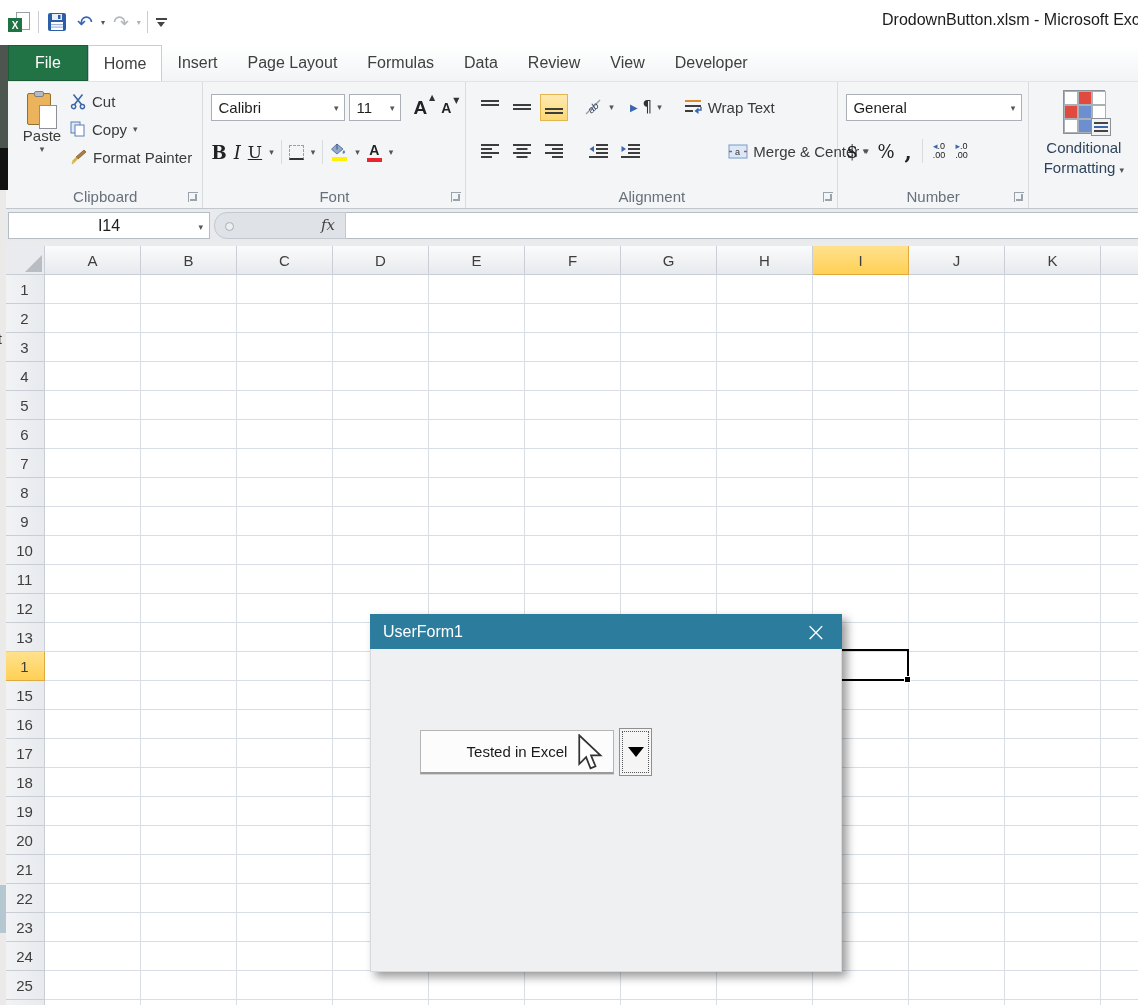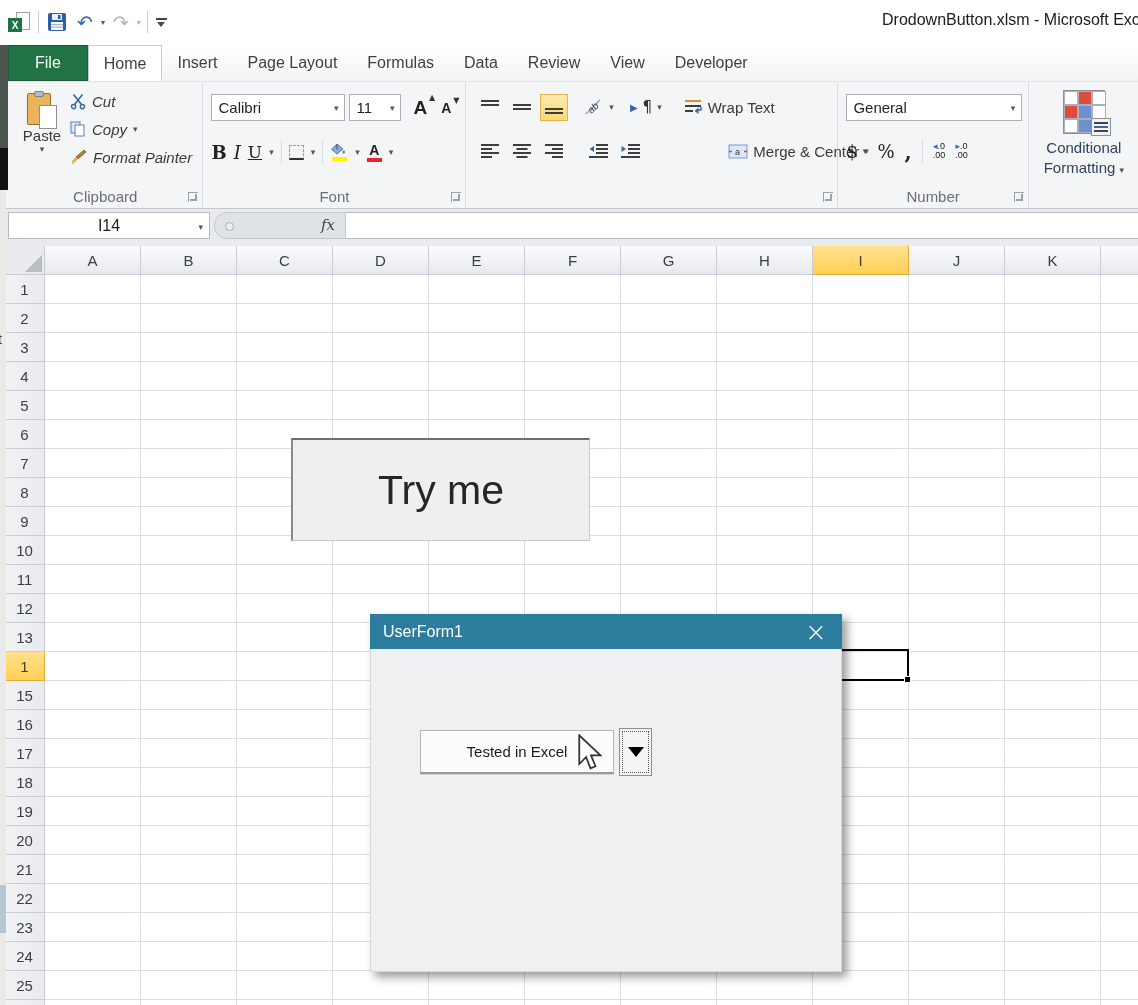--- a/index.html
+++ b/index.html
@@ -44,21 +44,21 @@
   .rlabel { font-size:15px; color:#3b3b3b; white-space:nowrap; }
   .ddv { font-size:9px; color:#555; font-family:"DejaVu Sans",sans-serif; }
 
   
   #g-clipboard { width:197px; }
   #paste-btn { position:absolute; left:10px; top:7px; width:48px; height:92px; display:flex; flex-direction:column; align-items:center; }
   .clipboard-ic { position:relative; width:30px; height:36px; margin-top:2px; }
   .clipboard-ic .board { position:absolute; left:0; top:2px; width:24px; height:32px; background:#EBB35C; border:1px solid #8f6f33; border-radius:2px; }
   .clipboard-ic .clip { position:absolute; left:7px; top:0; width:10px; height:6px; background:#b8bcc2; border:1px solid #7d8186; border-radius:2px; }
   .clipboard-ic .page { position:absolute; right:0; bottom:-2px; width:18px; height:24px; background:#fff; border:1px solid #8b9099; }
-  .clip-items { position:absolute; left:62px; top:8px; display:flex; flex-direction:column; gap:6px;font-style:italic; }
+  .clip-items { position:absolute; left:62px; top:8px; display:flex; flex-direction:column; gap:6px; }
   .clip-item { display:flex; align-items:center; gap:6px; height:22px; }
 
   
   #g-font { width:265px; }
   .selbox { background:#fff; border:1px solid #abb0b8; height:27px; display:flex; align-items:center; padding:0 6px; font-size:15px; color:#1f1f1f; }
   .selbox .ddv { margin-left:auto; }
   #font-row1 { position:absolute; left:8px; top:12px; display:flex; align-items:center; gap:4px; width:250px; }
   #font-row2 { position:absolute; left:8px; top:56px; display:flex; align-items:center; gap:7px; height:28px; }
   .fmt-b { font-family:"DejaVu Serif",serif; font-weight:bold; font-size:18px; color:#222; }
   .fmt-i { font-family:"DejaVu Serif",serif; font-style:italic; font-size:18px; color:#222; }
@@ -394,20 +394,21 @@
         <span class="lbl-btn">
           <svg class="ic" width="20" height="15" viewBox="0 0 20 15">
               <rect x="1" y="1" width="18" height="13" fill="#dce8f7" stroke="#7a9cc6"></rect>
               <text x="7" y="11" font-size="9" fill="#333">a</text>
               <path d="M1 7.5 h3 M19 7.5 h-3" stroke="#c0504d" stroke-width="1.5"></path>
             </svg>
           <span class="rlabel">Merge &amp; Center</span>
           <span class="ddv">▾</span>
         </span>
       </div>
+      <div class="group-label">Alignment</div>
       <span class="launcher"></span>
     </div>
 
     <div class="group" id="g-number">
       <div id="num-row1">
         <div class="selbox">
           <span>General</span>
           <span class="ddv">▾</span>
         </div>
       </div>
@@ -521,21 +522,20 @@
         <div class="row-h filler"></div>
       </div>
   </div>
 
   <div class="strip" style="left:0; top:45px; width:8px; height:103px; background:#4c564e;"></div>
   <div class="strip" style="left:0; top:148px; width:8px; height:42px; background:#121212;"></div>
   <div class="strip" style="left:0; top:190px; width:6px; height:815px; background:#eceae8;"></div>
   <div class="strip" style="left:0; top:885px; width:6px; height:48px; background:#b5c7d1;"></div>
   <div class="strip" style="left:-2px; top:331px; font-size:14px; color:#333;">t</div>
 
-  <div id="try-me">Try me</div>
 
   <div id="sel-cell">
       <span class="handle"></span>
     </div>
 
   <div id="dialog">
     <div id="dlg-title">
       <span>UserForm1</span>
       <span id="dlg-close">×</span>
     </div>

